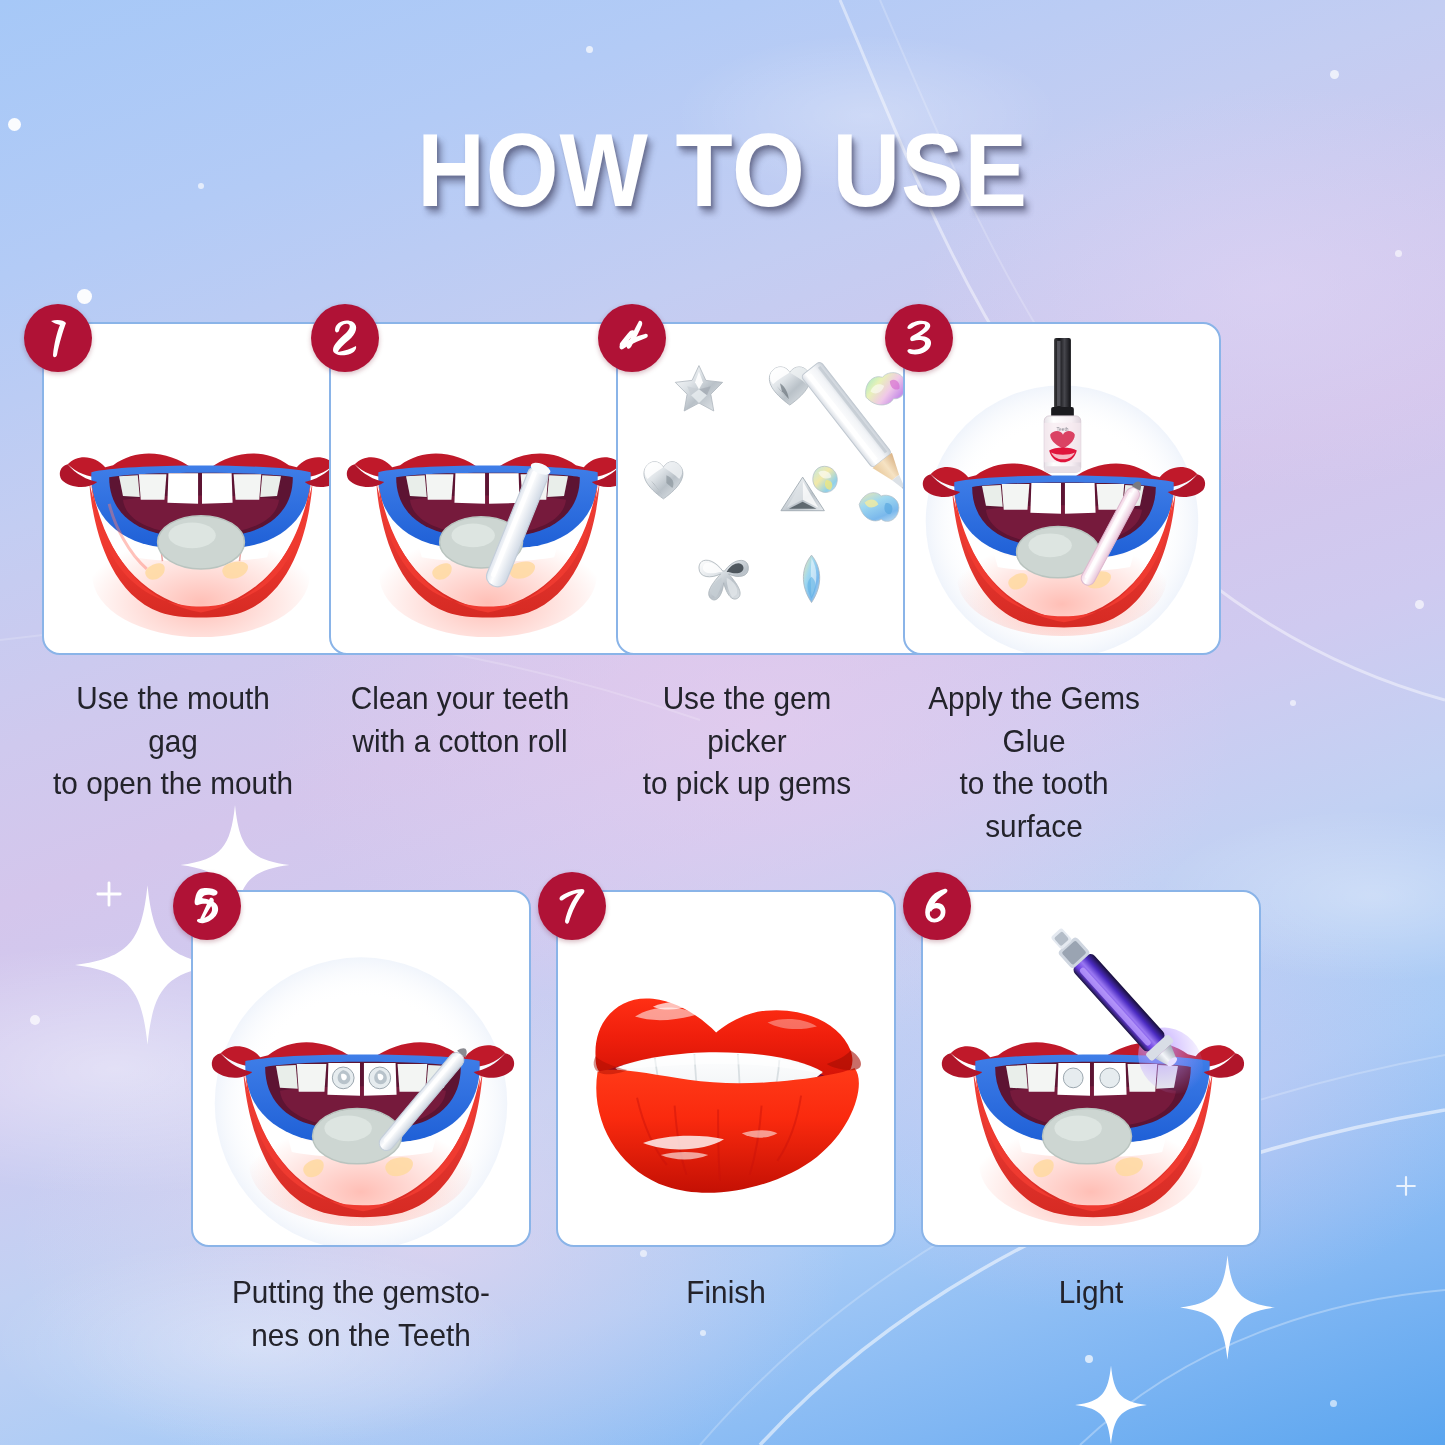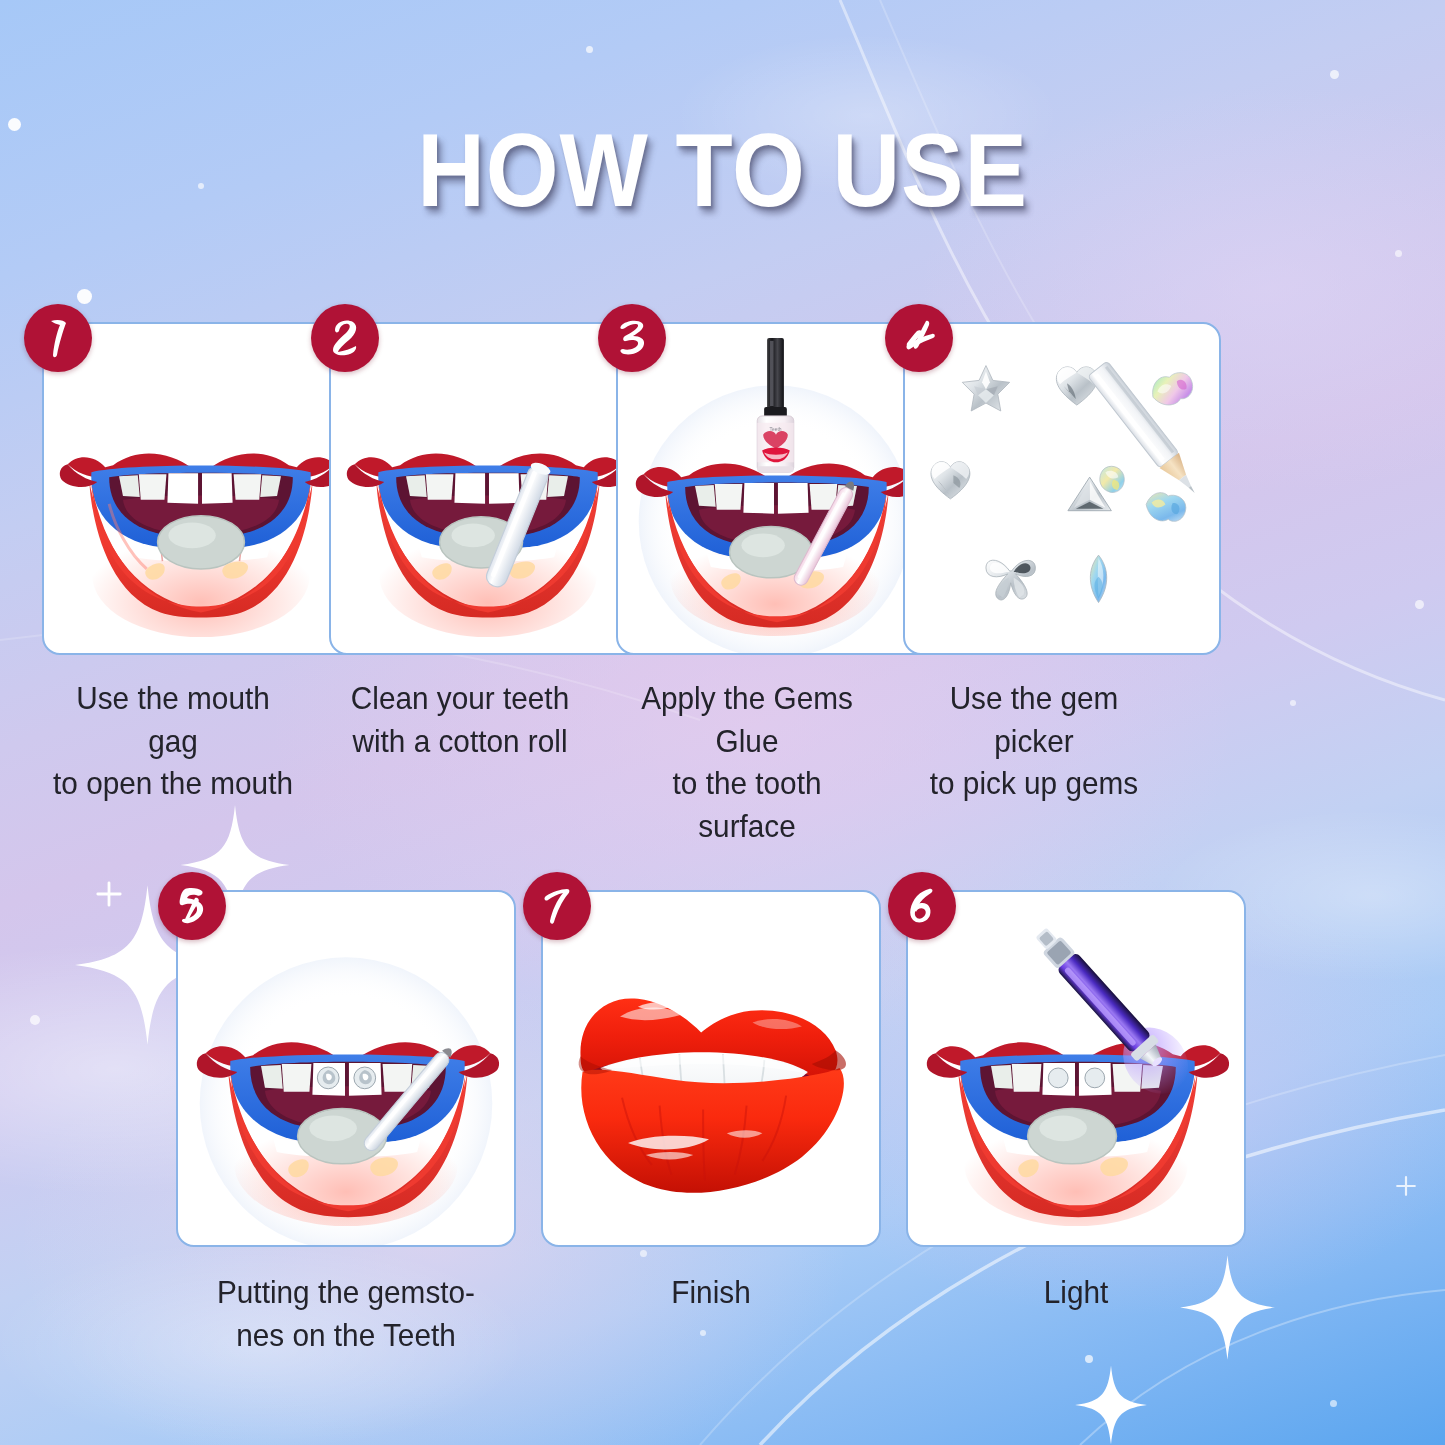--- a/index.html
+++ b/index.html
@@ -62,21 +62,21 @@
     transform:scaleX(.90);
     text-shadow:
       5px 7px 7px rgba(60,60,90,.45),
       2px 3px 3px rgba(70,70,100,.35);
     white-space:nowrap;
   }
 
   
   .row{position:absolute;display:flex;}
   #row1{left:42px;top:322px;width:1368px;gap:25px;}
-  #row2{left:176px;top:890px;width:1132px;gap:25px;}
+  #row2{left:160px;top:890px;width:1132px;gap:25px;justify-content:center;}
 
   .step{position:relative;width:262px;}
   .card{
     position:relative;
     width:318px;height:333px;
     background:#ffffff;
     border:2.5px solid #8ab4e8;
     border-radius:18px;
     overflow:hidden;
     box-sizing:border-box;
@@ -283,20 +283,148 @@
         </svg>
       </div>
     </div>
     <div class="badge">
       <svg width="34" height="40" viewBox="0 0 34 40">
         <path d="M7 12 C7 4 18 0 25 4 C31 8 28 16 21 22 C15 27 11 31 10 34 C16 33 23 31 28 28 C29 32 25 36 18 37 C11 38 5 36 5 32 C5 27 11 21 18 15 C22 11 23 7 20 6 C16 5 12 8 11 13 C10 15 7 15 7 12 Z" fill="#ffffff"></path>
       </svg>
     </div>
     <div class="caption">Clean your teeth
 with a cotton roll</div>
+  </div>
+
+  <div class="step">
+    <div class="card">
+      <div class="art">
+        <svg viewBox="0 0 318 333">
+          <defs>
+            <linearGradient id="crystal" x1="0" y1="0" x2="1" y2="1">
+              <stop offset="0%" stop-color="#ffffff"></stop>
+              <stop offset="35%" stop-color="#dfe4e8"></stop>
+              <stop offset="60%" stop-color="#b9c1c8"></stop>
+              <stop offset="100%" stop-color="#e8ecef"></stop>
+            </linearGradient>
+            <linearGradient id="ab1" x1="0" y1="0" x2="1" y2="1">
+              <stop offset="0%" stop-color="#9fe8c8"></stop>
+              <stop offset="30%" stop-color="#e8f2b8"></stop>
+              <stop offset="58%" stop-color="#f0c8e8"></stop>
+              <stop offset="82%" stop-color="#c890e8"></stop>
+              <stop offset="100%" stop-color="#86d8f0"></stop>
+            </linearGradient>
+            <linearGradient id="ab2" x1="0" y1="0" x2="1" y2="1">
+              <stop offset="0%" stop-color="#f4e8a8"></stop>
+              <stop offset="35%" stop-color="#9fd8f0"></stop>
+              <stop offset="70%" stop-color="#7ab8ec"></stop>
+              <stop offset="100%" stop-color="#d8eaf6"></stop>
+            </linearGradient>
+            <linearGradient id="ab3" x1="0" y1="0" x2="1" y2="1">
+              <stop offset="0%" stop-color="#bfe8ea"></stop>
+              <stop offset="40%" stop-color="#f2e9a8"></stop>
+              <stop offset="75%" stop-color="#8fd0ea"></stop>
+              <stop offset="100%" stop-color="#cfe6f2"></stop>
+            </linearGradient>
+            <linearGradient id="pencil4" x1="0" y1="0" x2="1" y2="0">
+              <stop offset="0%" stop-color="#d8dde4"></stop>
+              <stop offset="22%" stop-color="#ffffff"></stop>
+              <stop offset="65%" stop-color="#f2f4f7"></stop>
+              <stop offset="100%" stop-color="#c9d0d8"></stop>
+            </linearGradient>
+            <linearGradient id="wood4" x1="0" y1="0" x2="1" y2="0">
+              <stop offset="0%" stop-color="#e8c89a"></stop>
+              <stop offset="50%" stop-color="#f6e3c4"></stop>
+              <stop offset="100%" stop-color="#d8b184"></stop>
+            </linearGradient>
+          </defs>
+
+          <g transform="translate(60,42) scale(1.0)">
+            <path d="M22 0 L29 15 L46 17 L34 29 L37 46 L22 38 L7 46 L10 29 L-2 17 L15 15 Z" fill="url(#crystal)" stroke="#aeb6bd" stroke-width=".8"></path>
+            <path d="M22 6 L26 17 L22 24 L18 17 Z" fill="#ffffff" opacity=".9"></path>
+            <path d="M22 24 L34 21 L30 30 Z" fill="#9aa3ab" opacity=".55"></path>
+            <path d="M22 24 L10 21 L14 30 Z" fill="#c4ccd2" opacity=".6"></path>
+            <path d="M22 24 L30 30 L22 38 L14 30 Z" fill="#e9edf0" opacity=".8"></path>
+          </g>
+
+          <g transform="translate(152,38)">
+            <path d="M22 44 C4 31 -2 20 3 11 C8 3 18 4 22 11 C26 4 36 3 41 11 C46 20 40 31 22 44 Z" fill="url(#crystal)" stroke="#a9b2b9" stroke-width=".8"></path>
+            <path d="M22 11 C18 4 8 3 3 11 C1 15 2 19 5 23 C10 18 17 14 22 11 Z" fill="#ffffff" opacity=".85"></path>
+            <path d="M22 11 C26 4 36 3 41 11 C43 15 42 19 39 23 C34 18 27 14 22 11 Z" fill="#eef1f3" opacity=".8"></path>
+            <path d="M8 24 C14 30 18 36 22 42 C17 34 12 29 8 24 Z" fill="#707a82" opacity=".75"></path>
+            <path d="M12 22 C18 26 20 32 21 38 L14 30 Z" fill="#5d676f" opacity=".6"></path>
+          </g>
+
+          <g transform="translate(245,55) rotate(-18)">
+            <path d="M0 20 C2 6 14 0 22 6 C28 2 40 4 42 14 C44 26 34 34 26 30 C20 36 6 34 0 20 Z" fill="url(#ab1)" stroke="#b9c6cc" stroke-width=".7"></path>
+            <path d="M6 16 C10 10 18 10 21 15 C17 20 10 22 6 16 Z" fill="#ffffff" opacity=".55"></path>
+            <path d="M28 12 C34 10 38 16 35 22 C30 24 26 18 28 12 Z" fill="#d66ad0" opacity=".65"></path>
+          </g>
+
+          <g transform="translate(195,144)">
+            <path d="M14 0 C22 0 28 7 27 15 C26 24 18 28 12 26 C3 23 0 14 4 6 C6 2 10 0 14 0 Z" fill="url(#ab3)" stroke="#b0bcc4" stroke-width=".7"></path>
+            <path d="M8 6 C13 3 20 5 21 11 C16 14 10 12 8 6 Z" fill="#ffffff" opacity=".6"></path>
+            <path d="M16 14 C22 14 24 20 20 24 C15 24 13 18 16 14 Z" fill="#f3e87a" opacity=".75"></path>
+          </g>
+
+          <g transform="translate(25,135)">
+            <path d="M21 42 C4 30 -2 19 3 10 C8 2 17 3 21 10 C25 3 34 2 39 10 C44 19 38 30 21 42 Z" fill="url(#crystal)" stroke="#a9b2b9" stroke-width=".8"></path>
+            <path d="M21 10 C17 3 8 2 3 10 C1 14 2 18 5 22 C10 17 16 13 21 10 Z" fill="#ffffff" opacity=".85"></path>
+            <path d="M21 10 C25 3 34 2 39 10 C41 14 40 18 37 22 C32 17 26 13 21 10 Z" fill="#f0f3f5" opacity=".8"></path>
+            <path d="M7 22 C13 28 17 34 21 40 C16 32 11 27 7 22 Z" fill="#6d777f" opacity=".75"></path>
+            <path d="M24 18 C30 20 33 26 30 31 L24 26 Z" fill="#7e8890" opacity=".55"></path>
+          </g>
+
+          <g transform="translate(80,230)">
+            <path d="M26 20 C16 6 2 6 2 17 C2 27 14 28 24 23 C16 32 8 42 14 48 C20 53 26 44 27 32 C30 44 36 52 42 47 C47 42 40 32 32 23 C42 28 53 26 52 16 C51 6 37 7 28 20 Z" fill="url(#crystal)" stroke="#a7b0b7" stroke-width=".8"></path>
+            <path d="M26 21 C18 10 8 9 6 16 C5 22 14 24 23 21 Z" fill="#ffffff" opacity=".8"></path>
+            <path d="M30 21 C36 11 45 10 47 16 C48 22 40 24 32 21 Z" fill="#2f3840" opacity=".8"></path>
+            <path d="M15 44 C12 38 18 30 25 27 C25 36 22 43 19 47 Z" fill="#c6ced4" opacity=".85"></path>
+            <path d="M40 44 C43 38 37 30 30 27 C30 36 33 43 36 47 Z" fill="#dfe4e8" opacity=".85"></path>
+          </g>
+
+          <g transform="translate(180,234)">
+            <path d="M16 0 C26 12 28 30 16 48 C4 30 6 12 16 0 Z" fill="url(#ab2)" stroke="#a9b6bf" stroke-width=".8"></path>
+            <path d="M16 3 C22 13 23 27 16 42 C15 28 15 14 16 3 Z" fill="#ffffff" opacity=".5"></path>
+            <path d="M16 22 C21 26 22 34 16 44 C10 34 11 26 16 22 Z" fill="#5fb3e4" opacity=".6"></path>
+          </g>
+
+          <g transform="translate(248,165) rotate(12)">
+            <path d="M0 18 C2 5 13 0 20 5 C26 1 38 3 40 13 C42 25 32 32 25 28 C19 34 6 32 0 18 Z" fill="url(#ab2)" stroke="#b4c1ca" stroke-width=".7"></path>
+            <path d="M5 15 C9 9 16 9 19 14 C15 19 9 21 5 15 Z" fill="#f5ec9e" opacity=".8"></path>
+            <path d="M26 11 C32 9 36 15 33 21 C28 23 24 17 26 11 Z" fill="#5aa8e0" opacity=".7"></path>
+          </g>
+
+          <g transform="translate(165,155)">
+            <path d="M22 0 L44 34 L0 34 Z" fill="url(#crystal)" stroke="#9fa9b1" stroke-width=".9"></path>
+            <path d="M22 4 L38 31 L22 23 Z" fill="#ffffff" opacity=".8"></path>
+            <path d="M22 4 L6 31 L22 23 Z" fill="#dde2e6" opacity=".8"></path>
+            <path d="M8 32 L36 32 L22 25 Z" fill="#4e585f" opacity=".85"></path>
+          </g>
+
+          <g transform="rotate(-38 245 110)">
+            <rect x="233" y="28" width="25" height="118" rx="4" fill="url(#pencil4)" stroke="#c0c8d0" stroke-width="1"></rect>
+            <rect x="238" y="32" width="5" height="110" fill="#ffffff" opacity=".9"></rect>
+            <rect x="252" y="32" width="3" height="110" fill="#b9c2ca" opacity=".6"></rect>
+            <path d="M233 146 L258 146 L250 168 L241 168 Z" fill="url(#wood4)"></path>
+            <path d="M241 168 L250 168 L247 180 L244 180 Z" fill="#dce1e6"></path>
+            <path d="M244 180 L247 180 L245.5 188 Z" fill="#b9c2c8"></path>
+          </g>
+        </svg>
+      </div>
+    </div>
+    <div class="badge">
+      <svg width="34" height="40" viewBox="0 0 34 40">
+        <path d="M24 3 C26 2 28 4 27 7 C24 14 20 22 16 29 C14 32 11 31 12 28 C15 21 19 12 24 3 Z" fill="#ffffff"></path>
+        <path d="M6 26 C13 22 22 18 30 16 C33 15 34 19 31 20 C23 23 14 27 8 31 C5 33 3 28 6 26 Z" fill="#ffffff"></path>
+        <path d="M15 13 C18 11 21 13 19 16 C16 20 12 24 9 27 C6 30 3 27 6 24 C9 20 12 16 15 13 Z" fill="#ffffff"></path>
+      </svg>
+    </div>
+    <div class="caption">Use the gem picker
+to pick up gems</div>
   </div>
 
   <div class="step">
     <div class="card">
       <div class="art">
         <svg viewBox="0 0 318 333">
           <defs>
             <radialGradient id="glow3" cx="50%" cy="72%" r="55%">
               <stop offset="0%" stop-color="#ff8a7a" stop-opacity=".55"></stop>
               <stop offset="100%" stop-color="#ff8a7a" stop-opacity="0"></stop>
@@ -374,148 +502,20 @@
         </svg>
       </div>
     </div>
     <div class="badge">
       <svg width="34" height="40" viewBox="0 0 34 40">
         <path d="M6 8 C10 3 22 1 27 5 C31 9 25 14 18 18 C25 18 30 21 29 26 C28 33 18 38 9 36 C5 35 4 31 8 31 C14 33 22 30 23 26 C24 22 17 21 11 23 C8 24 7 20 10 18 C16 15 24 10 23 7 C22 5 15 6 10 10 C7 12 4 11 6 8 Z" fill="#ffffff"></path>
       </svg>
     </div>
     <div class="caption">Apply the Gems Glue
 to the tooth surface</div>
-  </div>
-
-  <div class="step">
-    <div class="card">
-      <div class="art">
-        <svg viewBox="0 0 318 333">
-          <defs>
-            <linearGradient id="crystal" x1="0" y1="0" x2="1" y2="1">
-              <stop offset="0%" stop-color="#ffffff"></stop>
-              <stop offset="35%" stop-color="#dfe4e8"></stop>
-              <stop offset="60%" stop-color="#b9c1c8"></stop>
-              <stop offset="100%" stop-color="#e8ecef"></stop>
-            </linearGradient>
-            <linearGradient id="ab1" x1="0" y1="0" x2="1" y2="1">
-              <stop offset="0%" stop-color="#9fe8c8"></stop>
-              <stop offset="30%" stop-color="#e8f2b8"></stop>
-              <stop offset="58%" stop-color="#f0c8e8"></stop>
-              <stop offset="82%" stop-color="#c890e8"></stop>
-              <stop offset="100%" stop-color="#86d8f0"></stop>
-            </linearGradient>
-            <linearGradient id="ab2" x1="0" y1="0" x2="1" y2="1">
-              <stop offset="0%" stop-color="#f4e8a8"></stop>
-              <stop offset="35%" stop-color="#9fd8f0"></stop>
-              <stop offset="70%" stop-color="#7ab8ec"></stop>
-              <stop offset="100%" stop-color="#d8eaf6"></stop>
-            </linearGradient>
-            <linearGradient id="ab3" x1="0" y1="0" x2="1" y2="1">
-              <stop offset="0%" stop-color="#bfe8ea"></stop>
-              <stop offset="40%" stop-color="#f2e9a8"></stop>
-              <stop offset="75%" stop-color="#8fd0ea"></stop>
-              <stop offset="100%" stop-color="#cfe6f2"></stop>
-            </linearGradient>
-            <linearGradient id="pencil4" x1="0" y1="0" x2="1" y2="0">
-              <stop offset="0%" stop-color="#d8dde4"></stop>
-              <stop offset="22%" stop-color="#ffffff"></stop>
-              <stop offset="65%" stop-color="#f2f4f7"></stop>
-              <stop offset="100%" stop-color="#c9d0d8"></stop>
-            </linearGradient>
-            <linearGradient id="wood4" x1="0" y1="0" x2="1" y2="0">
-              <stop offset="0%" stop-color="#e8c89a"></stop>
-              <stop offset="50%" stop-color="#f6e3c4"></stop>
-              <stop offset="100%" stop-color="#d8b184"></stop>
-            </linearGradient>
-          </defs>
-
-          <g transform="translate(60,42) scale(1.0)">
-            <path d="M22 0 L29 15 L46 17 L34 29 L37 46 L22 38 L7 46 L10 29 L-2 17 L15 15 Z" fill="url(#crystal)" stroke="#aeb6bd" stroke-width=".8"></path>
-            <path d="M22 6 L26 17 L22 24 L18 17 Z" fill="#ffffff" opacity=".9"></path>
-            <path d="M22 24 L34 21 L30 30 Z" fill="#9aa3ab" opacity=".55"></path>
-            <path d="M22 24 L10 21 L14 30 Z" fill="#c4ccd2" opacity=".6"></path>
-            <path d="M22 24 L30 30 L22 38 L14 30 Z" fill="#e9edf0" opacity=".8"></path>
-          </g>
-
-          <g transform="translate(152,38)">
-            <path d="M22 44 C4 31 -2 20 3 11 C8 3 18 4 22 11 C26 4 36 3 41 11 C46 20 40 31 22 44 Z" fill="url(#crystal)" stroke="#a9b2b9" stroke-width=".8"></path>
-            <path d="M22 11 C18 4 8 3 3 11 C1 15 2 19 5 23 C10 18 17 14 22 11 Z" fill="#ffffff" opacity=".85"></path>
-            <path d="M22 11 C26 4 36 3 41 11 C43 15 42 19 39 23 C34 18 27 14 22 11 Z" fill="#eef1f3" opacity=".8"></path>
-            <path d="M8 24 C14 30 18 36 22 42 C17 34 12 29 8 24 Z" fill="#707a82" opacity=".75"></path>
-            <path d="M12 22 C18 26 20 32 21 38 L14 30 Z" fill="#5d676f" opacity=".6"></path>
-          </g>
-
-          <g transform="translate(245,55) rotate(-18)">
-            <path d="M0 20 C2 6 14 0 22 6 C28 2 40 4 42 14 C44 26 34 34 26 30 C20 36 6 34 0 20 Z" fill="url(#ab1)" stroke="#b9c6cc" stroke-width=".7"></path>
-            <path d="M6 16 C10 10 18 10 21 15 C17 20 10 22 6 16 Z" fill="#ffffff" opacity=".55"></path>
-            <path d="M28 12 C34 10 38 16 35 22 C30 24 26 18 28 12 Z" fill="#d66ad0" opacity=".65"></path>
-          </g>
-
-          <g transform="translate(195,144)">
-            <path d="M14 0 C22 0 28 7 27 15 C26 24 18 28 12 26 C3 23 0 14 4 6 C6 2 10 0 14 0 Z" fill="url(#ab3)" stroke="#b0bcc4" stroke-width=".7"></path>
-            <path d="M8 6 C13 3 20 5 21 11 C16 14 10 12 8 6 Z" fill="#ffffff" opacity=".6"></path>
-            <path d="M16 14 C22 14 24 20 20 24 C15 24 13 18 16 14 Z" fill="#f3e87a" opacity=".75"></path>
-          </g>
-
-          <g transform="translate(25,135)">
-            <path d="M21 42 C4 30 -2 19 3 10 C8 2 17 3 21 10 C25 3 34 2 39 10 C44 19 38 30 21 42 Z" fill="url(#crystal)" stroke="#a9b2b9" stroke-width=".8"></path>
-            <path d="M21 10 C17 3 8 2 3 10 C1 14 2 18 5 22 C10 17 16 13 21 10 Z" fill="#ffffff" opacity=".85"></path>
-            <path d="M21 10 C25 3 34 2 39 10 C41 14 40 18 37 22 C32 17 26 13 21 10 Z" fill="#f0f3f5" opacity=".8"></path>
-            <path d="M7 22 C13 28 17 34 21 40 C16 32 11 27 7 22 Z" fill="#6d777f" opacity=".75"></path>
-            <path d="M24 18 C30 20 33 26 30 31 L24 26 Z" fill="#7e8890" opacity=".55"></path>
-          </g>
-
-          <g transform="translate(80,230)">
-            <path d="M26 20 C16 6 2 6 2 17 C2 27 14 28 24 23 C16 32 8 42 14 48 C20 53 26 44 27 32 C30 44 36 52 42 47 C47 42 40 32 32 23 C42 28 53 26 52 16 C51 6 37 7 28 20 Z" fill="url(#crystal)" stroke="#a7b0b7" stroke-width=".8"></path>
-            <path d="M26 21 C18 10 8 9 6 16 C5 22 14 24 23 21 Z" fill="#ffffff" opacity=".8"></path>
-            <path d="M30 21 C36 11 45 10 47 16 C48 22 40 24 32 21 Z" fill="#2f3840" opacity=".8"></path>
-            <path d="M15 44 C12 38 18 30 25 27 C25 36 22 43 19 47 Z" fill="#c6ced4" opacity=".85"></path>
-            <path d="M40 44 C43 38 37 30 30 27 C30 36 33 43 36 47 Z" fill="#dfe4e8" opacity=".85"></path>
-          </g>
-
-          <g transform="translate(180,234)">
-            <path d="M16 0 C26 12 28 30 16 48 C4 30 6 12 16 0 Z" fill="url(#ab2)" stroke="#a9b6bf" stroke-width=".8"></path>
-            <path d="M16 3 C22 13 23 27 16 42 C15 28 15 14 16 3 Z" fill="#ffffff" opacity=".5"></path>
-            <path d="M16 22 C21 26 22 34 16 44 C10 34 11 26 16 22 Z" fill="#5fb3e4" opacity=".6"></path>
-          </g>
-
-          <g transform="translate(248,165) rotate(12)">
-            <path d="M0 18 C2 5 13 0 20 5 C26 1 38 3 40 13 C42 25 32 32 25 28 C19 34 6 32 0 18 Z" fill="url(#ab2)" stroke="#b4c1ca" stroke-width=".7"></path>
-            <path d="M5 15 C9 9 16 9 19 14 C15 19 9 21 5 15 Z" fill="#f5ec9e" opacity=".8"></path>
-            <path d="M26 11 C32 9 36 15 33 21 C28 23 24 17 26 11 Z" fill="#5aa8e0" opacity=".7"></path>
-          </g>
-
-          <g transform="translate(165,155)">
-            <path d="M22 0 L44 34 L0 34 Z" fill="url(#crystal)" stroke="#9fa9b1" stroke-width=".9"></path>
-            <path d="M22 4 L38 31 L22 23 Z" fill="#ffffff" opacity=".8"></path>
-            <path d="M22 4 L6 31 L22 23 Z" fill="#dde2e6" opacity=".8"></path>
-            <path d="M8 32 L36 32 L22 25 Z" fill="#4e585f" opacity=".85"></path>
-          </g>
-
-          <g transform="rotate(-38 245 110)">
-            <rect x="233" y="28" width="25" height="118" rx="4" fill="url(#pencil4)" stroke="#c0c8d0" stroke-width="1"></rect>
-            <rect x="238" y="32" width="5" height="110" fill="#ffffff" opacity=".9"></rect>
-            <rect x="252" y="32" width="3" height="110" fill="#b9c2ca" opacity=".6"></rect>
-            <path d="M233 146 L258 146 L250 168 L241 168 Z" fill="url(#wood4)"></path>
-            <path d="M241 168 L250 168 L247 180 L244 180 Z" fill="#dce1e6"></path>
-            <path d="M244 180 L247 180 L245.5 188 Z" fill="#b9c2c8"></path>
-          </g>
-        </svg>
-      </div>
-    </div>
-    <div class="badge">
-      <svg width="34" height="40" viewBox="0 0 34 40">
-        <path d="M24 3 C26 2 28 4 27 7 C24 14 20 22 16 29 C14 32 11 31 12 28 C15 21 19 12 24 3 Z" fill="#ffffff"></path>
-        <path d="M6 26 C13 22 22 18 30 16 C33 15 34 19 31 20 C23 23 14 27 8 31 C5 33 3 28 6 26 Z" fill="#ffffff"></path>
-        <path d="M15 13 C18 11 21 13 19 16 C16 20 12 24 9 27 C6 30 3 27 6 24 C9 20 12 16 15 13 Z" fill="#ffffff"></path>
-      </svg>
-    </div>
-    <div class="caption">Use the gem picker
-to pick up gems</div>
   </div>
 
 </div>
 
 <div class="row" id="row2">
 
   <div class="step">
     <div class="card">
       <div class="art">
         <svg viewBox="0 0 340 357">

